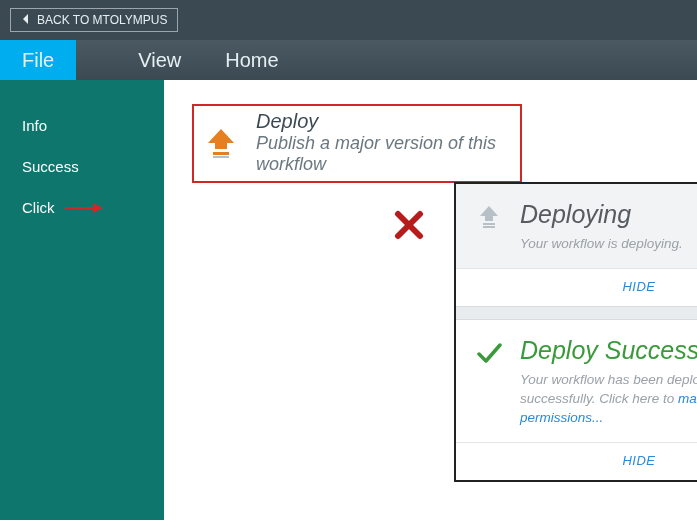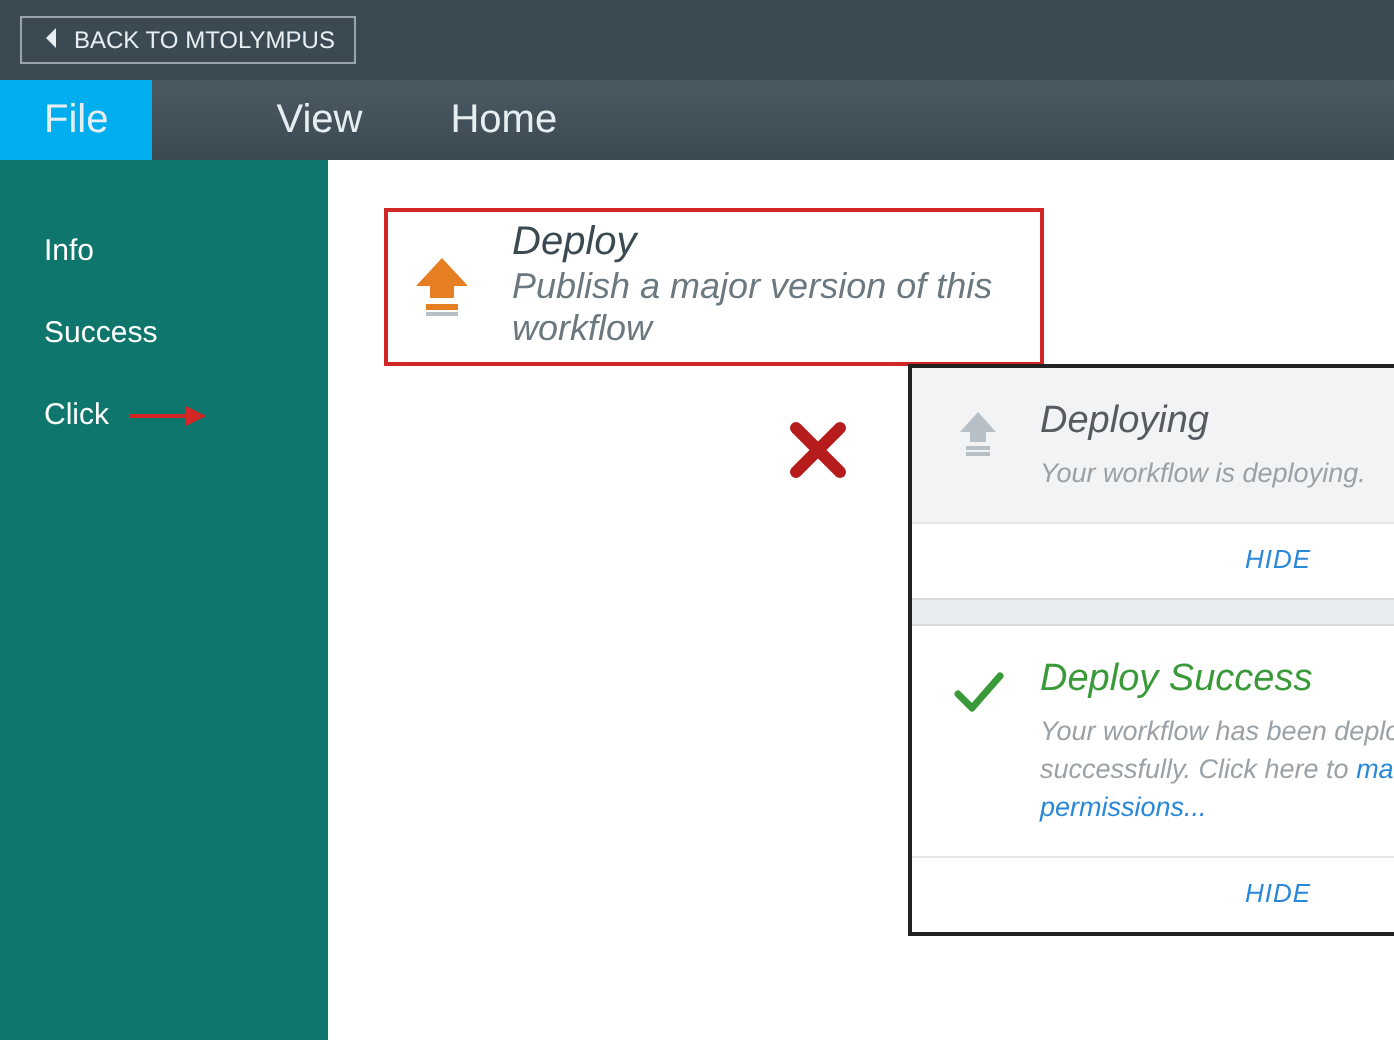--- a/index.html
+++ b/index.html
@@ -48,21 +48,21 @@
   .deploy-sub { font-size: 18px; color: #6b7880; }
   .annot-x { position: absolute; left: 230px; top: 130px; }
 
   .panel {
     position: absolute; left: 290px; top: 102px; width: 370px;
     border: 2px solid #222; background: #fff;
   }
   .panel-section { padding: 16px 20px 14px 20px; display: flex; gap: 18px; align-items: flex-start; }
   .panel-section.deploying { background: #f2f3f4; }
   .section-icon { width: 26px; height: 26px; flex-shrink: 0; margin-top: 4px; }
-  .section-title { font-size: 19px; color: #555b60; font-weight: 400; margin-bottom: 6px; }
+  .section-title { font-size: 25px; color: #555b60; font-weight: 400; margin-bottom: 6px; }
   .section-title.success { color: #3a9a3a; }
   .section-body { font-size: 13.5px; color: #9aa1a7; line-height: 1.4; max-width: 250px; }
   .section-body a { color: #2a88d8; text-decoration: none; cursor: pointer; }
 
   .hide-bar {
     text-align: center; color: #2a88d8; font-size: 13px; letter-spacing: 0.5px;
     padding: 10px 0 12px 0; cursor: pointer;
     border-top: 1px solid #e3e6e8;
   }
   .divider-gap { height: 14px; background: #e9ecee; border-top: 1px solid #d9dcde; border-bottom: 1px solid #d9dcde; }

